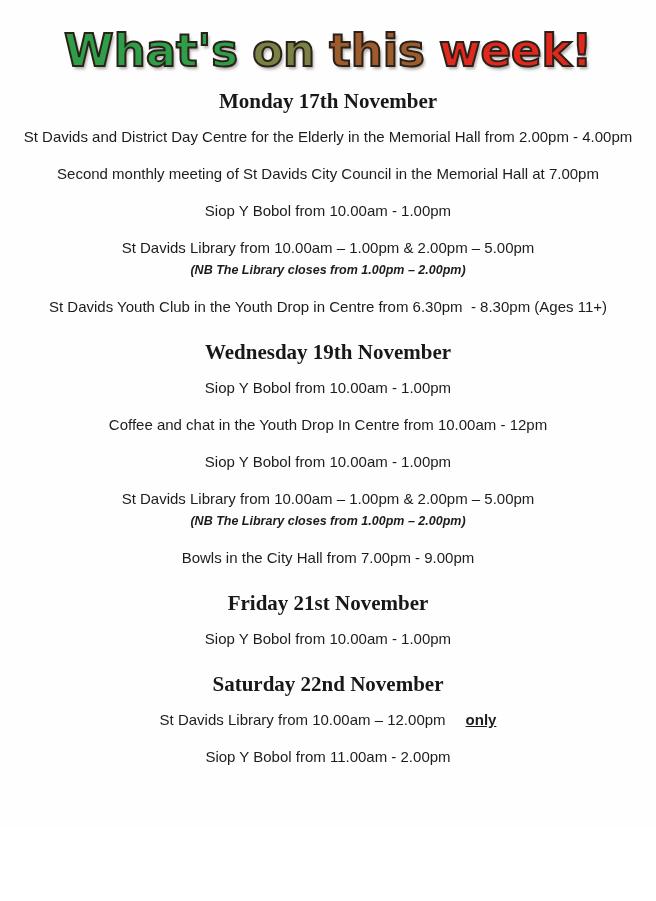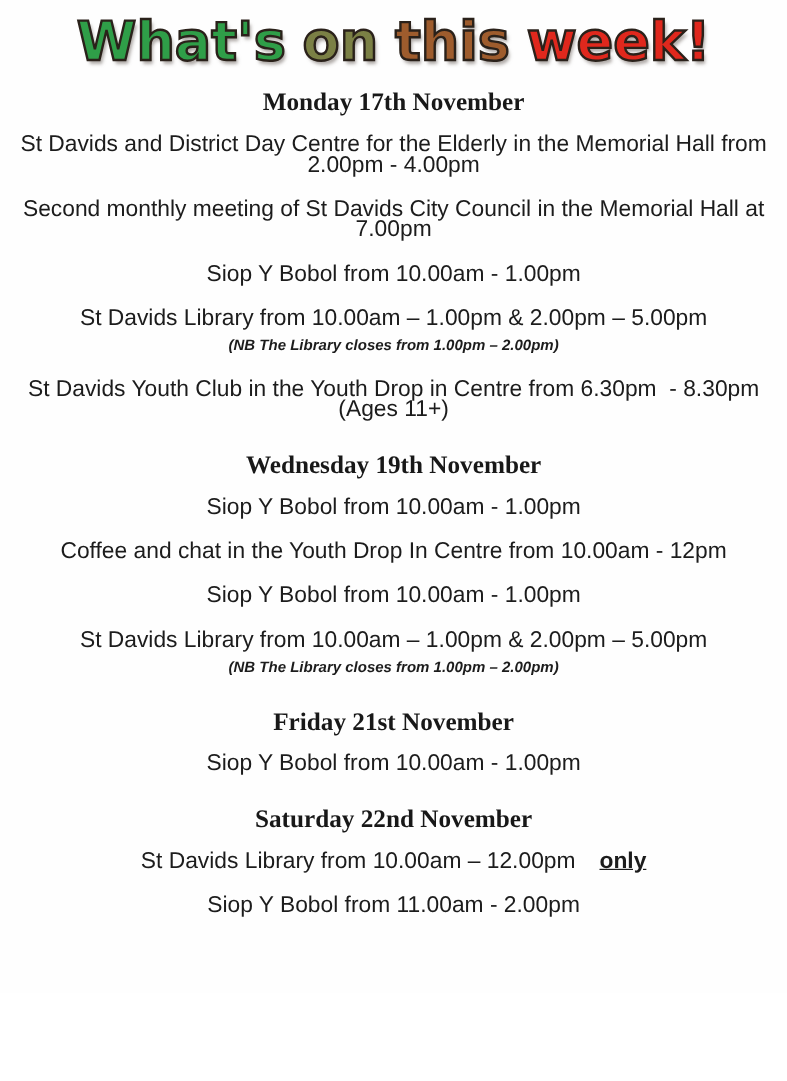--- a/index.html
+++ b/index.html
@@ -10,21 +10,21 @@
   .page {
     position: relative;
     width: 656px;
     height: 828px;
     margin: 0 auto;
     background: #fefefe;
     overflow: hidden;
     font-family: "Liberation Sans", sans-serif;
     color: #1c1c1c;
     text-align: center;
-    padding-top: 4px;
+    padding-top: 20px;
     box-sizing: border-box;
   }
   .title {
     margin: 0;
     height: 64px;
     line-height: 62px;
     font-family: "DejaVu Sans", sans-serif;
     font-weight: 800;
     font-size: 45px;
     letter-spacing: 0px;
@@ -43,21 +43,21 @@
     font-weight: bold;
     color: #181818;
     font-family: Liberation Serif, serif;
   }
   .day-heading.first {
     margin-top: 2px;
   }
   .event {
     margin: 20px 0 0 0;
     line-height: 17px;
-    font-size: 19px;
+    font-size: 15px;
     font-weight: normal;
     color: #1c1c1c;
     white-space: pre-wrap;
   }
   .day-heading + .event {
     margin-top: 12px;
   }
   .note {
     margin: 7px 0 0 0;
     line-height: 15px;
@@ -97,20 +97,21 @@
   <section>
     <h2 class="day-heading">Wednesday 19th November</h2>
     <p class="event">Siop Y Bobol from 10.00am - 1.00pm</p>
     <p class="event">Coffee and chat in the Youth Drop In Centre from 10.00am - 12pm</p>
   </section>
 
   <section>
     <p class="event">Siop Y Bobol from 10.00am - 1.00pm</p>
     <p class="event">St Davids Library from 10.00am – 1.00pm &amp; 2.00pm – 5.00pm</p>
     <p class="note">(NB The Library closes from 1.00pm – 2.00pm)</p>
+    <p class="event">Bowls in the City Hall from 7.00pm - 9.00pm</p>
   </section>
 
   <section>
     <h2 class="day-heading">Friday 21st November</h2>
     <p class="event">Siop Y Bobol from 10.00am - 1.00pm</p>
   </section>
 
   <section>
     <h2 class="day-heading">Saturday 22nd November</h2>
     <p class="event"><span>St Davids Library from 10.00am – 12.00pm</span><span class="only">only</span></p>

